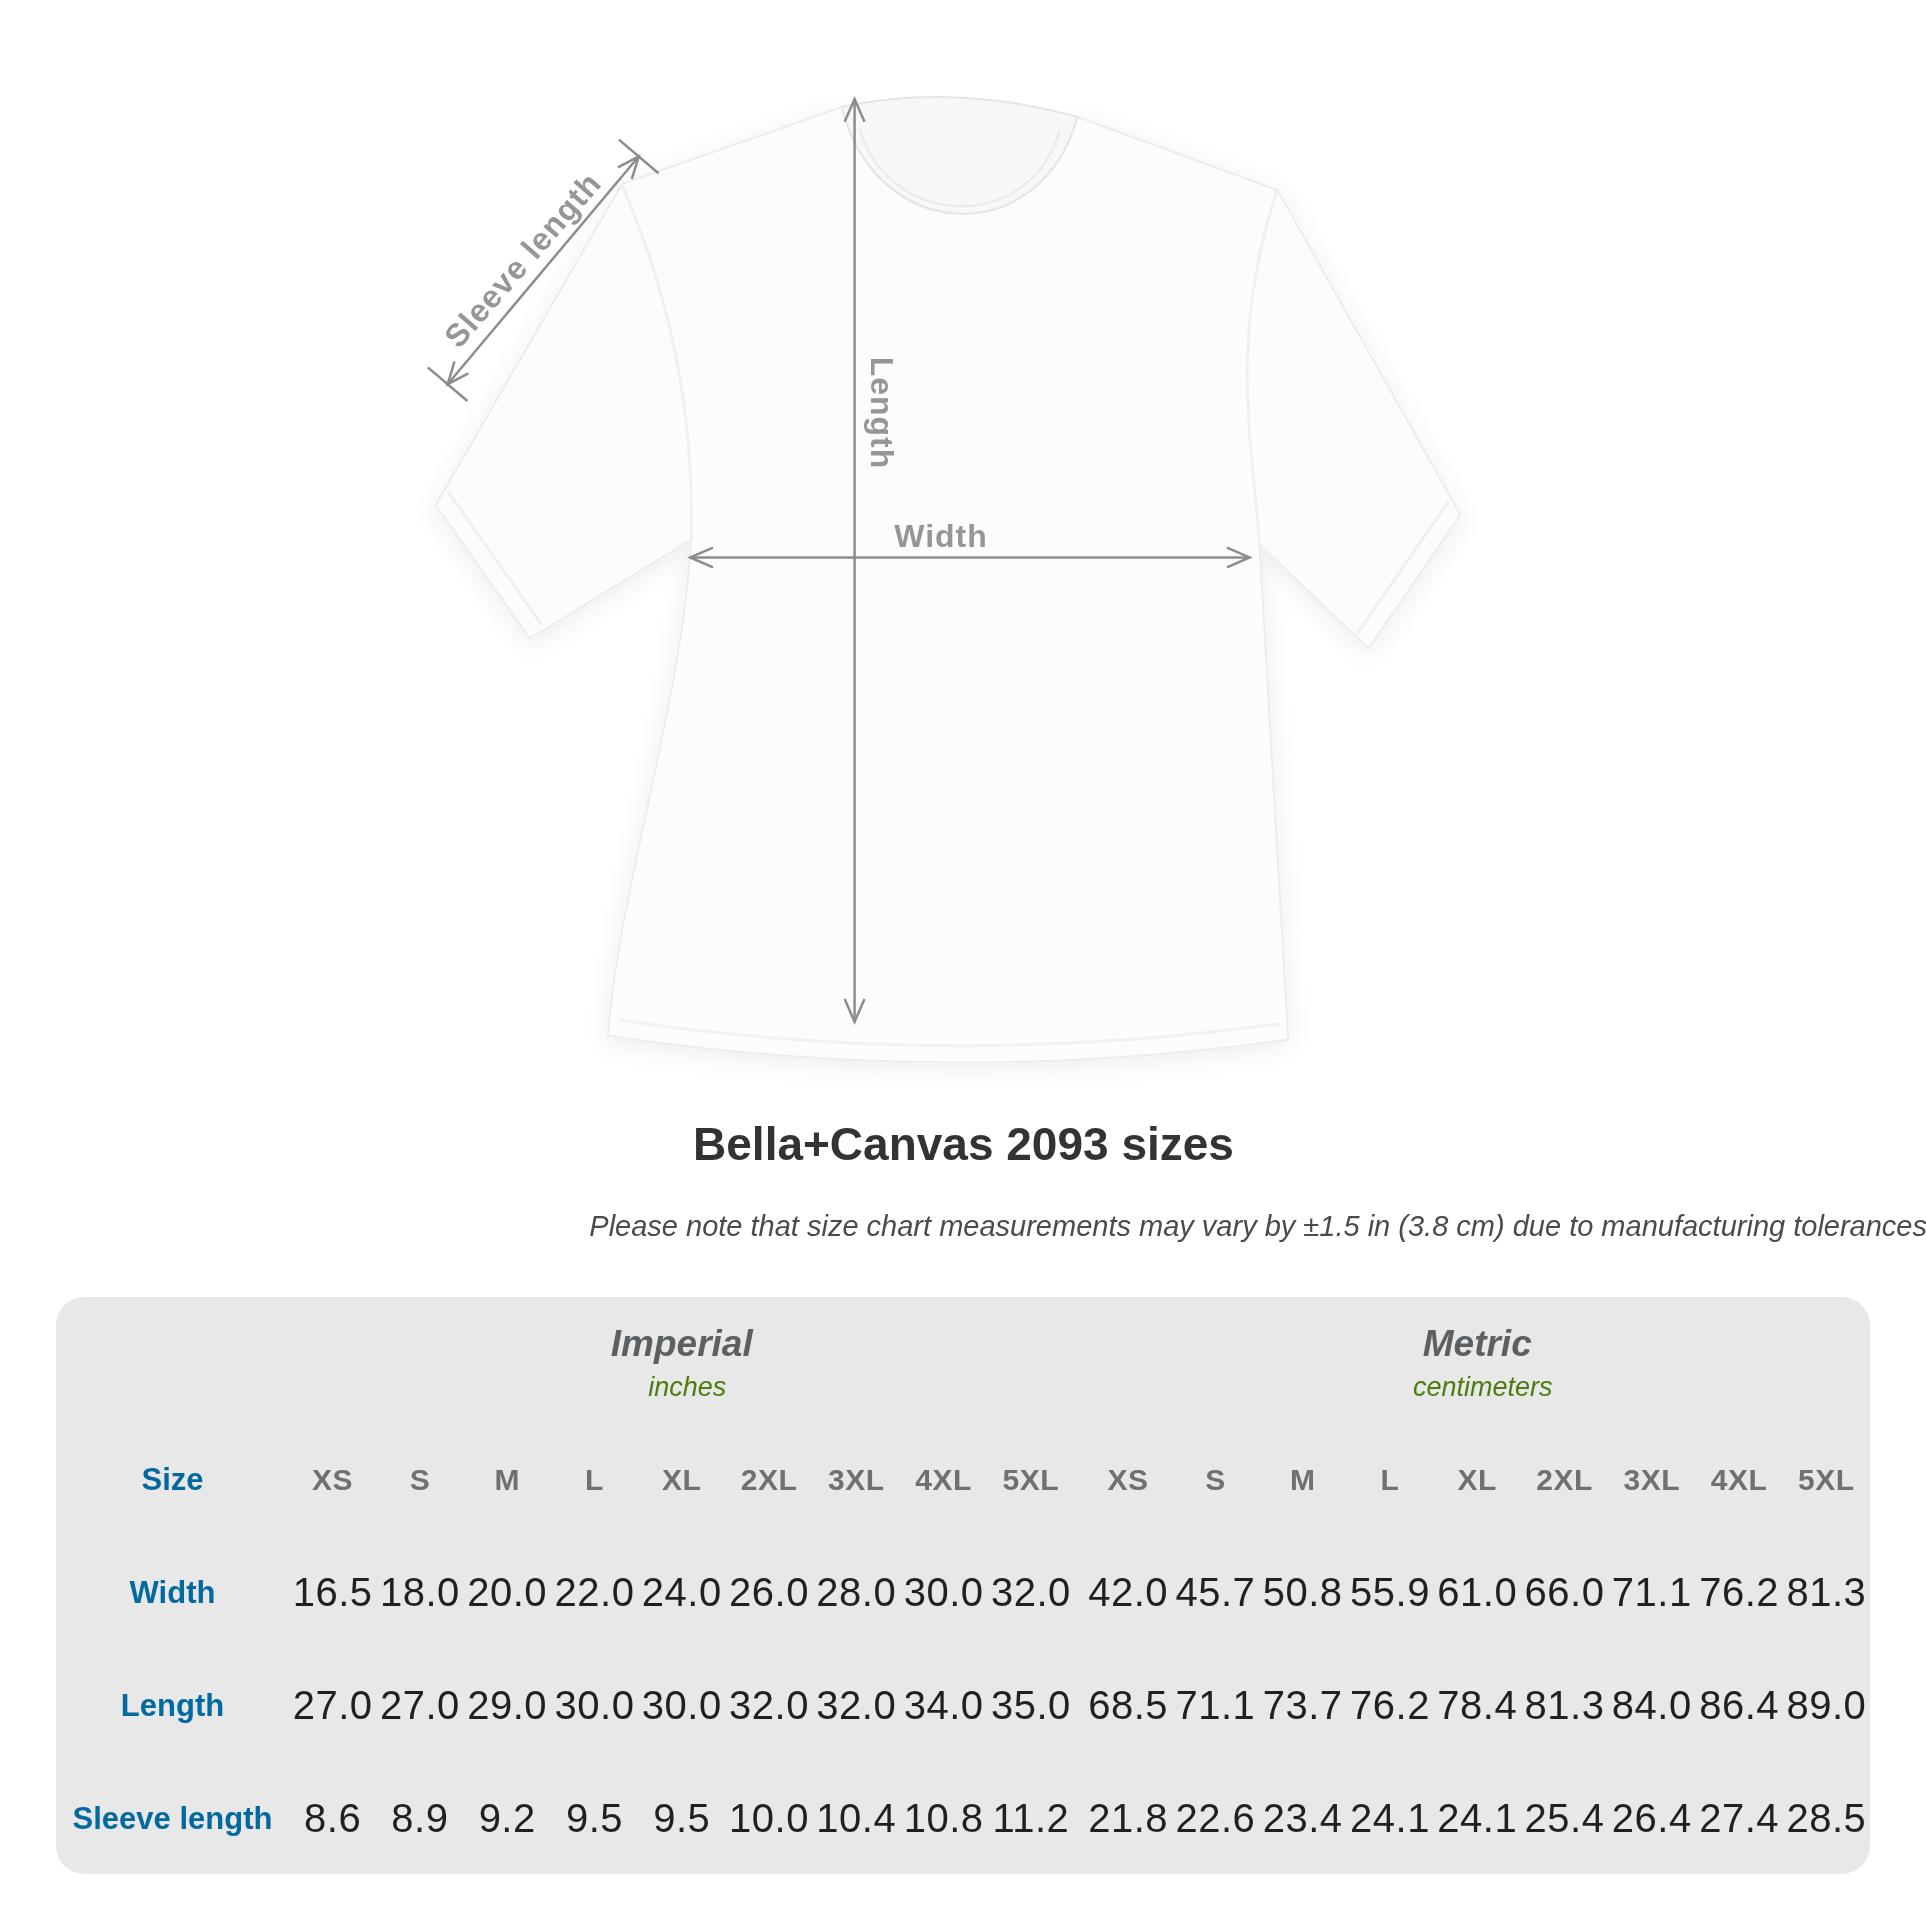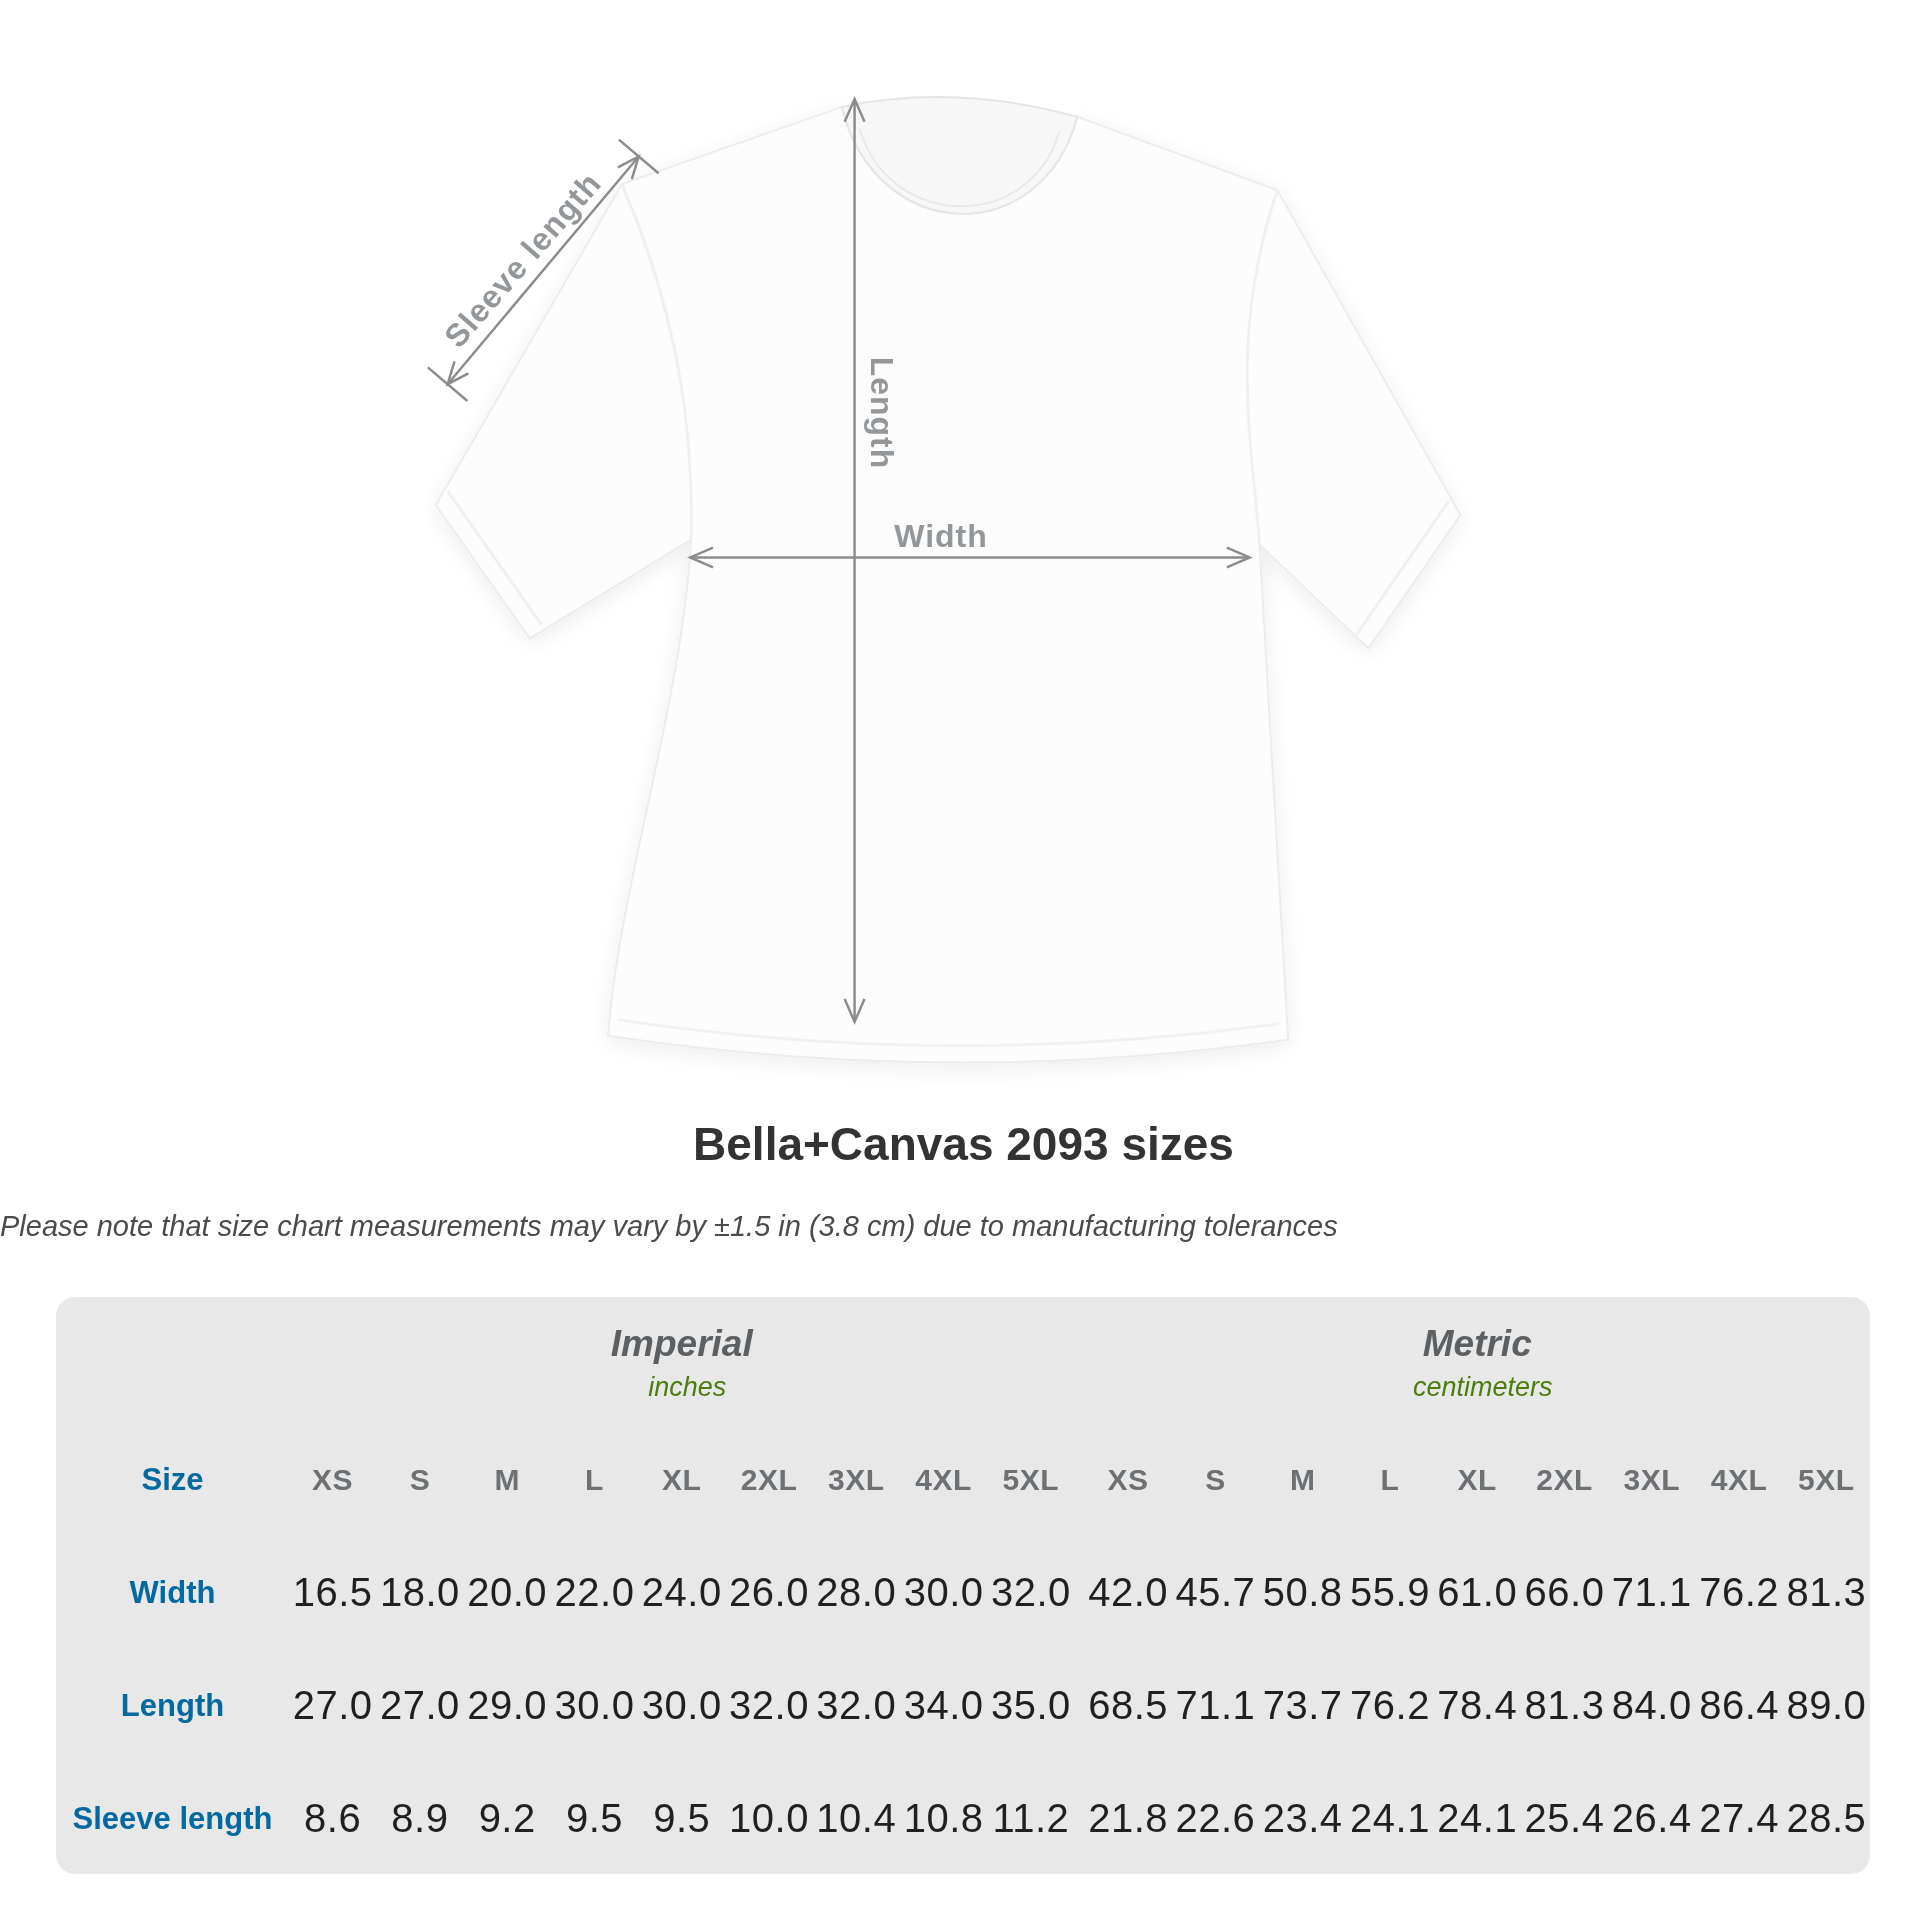--- a/index.html
+++ b/index.html
@@ -16,27 +16,27 @@
   }
   .lbl-sleeve{left:523px;top:260px;transform:translate(-50%,-50%) rotate(-49deg);}
   .lbl-length{left:881px;top:413px;transform:translate(-50%,-50%) rotate(90deg);}
   .lbl-width{left:941px;top:536px;transform:translate(-50%,-50%);}
   
   .page-title{
     position:absolute;left:0;top:1117px;width:100%;text-align:center;
     font-size:46px;font-weight:bold;color:#333333;
   }
   .page-subtitle{
-    position:absolute;left:0;top:1210px;width:100%;text-align:left;
+    position:absolute;left:0;top:1210px;width:100%;text-align:right;
     font-size:29px;font-style:italic;color:#4b4b4b;
   }
   
   .size-table{
     position:absolute;left:56px;top:1297px;width:1814px;height:577px;
-    background:#e8e8e8;border-radius:19px;overflow:hidden;
+    background:#e8e8e8;border-radius:28px;overflow:hidden;
   }
   .unit-row{
     display:grid;grid-template-columns:233px 1fr 10px 1fr;height:126px;
   }
   .unit-block{display:flex;flex-direction:column;align-items:center;justify-content:center;gap:7px;padding-top:6px;}
   .unit-title{font-size:37px;font-weight:bold;font-style:italic;color:#5c6062;}
   .unit-sub{font-size:27px;font-style:italic;color:#4d7c0f;margin-left:11px;}
   .tgrid{
     display:grid;
     grid-template-columns:233px repeat(9,1fr) 10px repeat(9,1fr);

